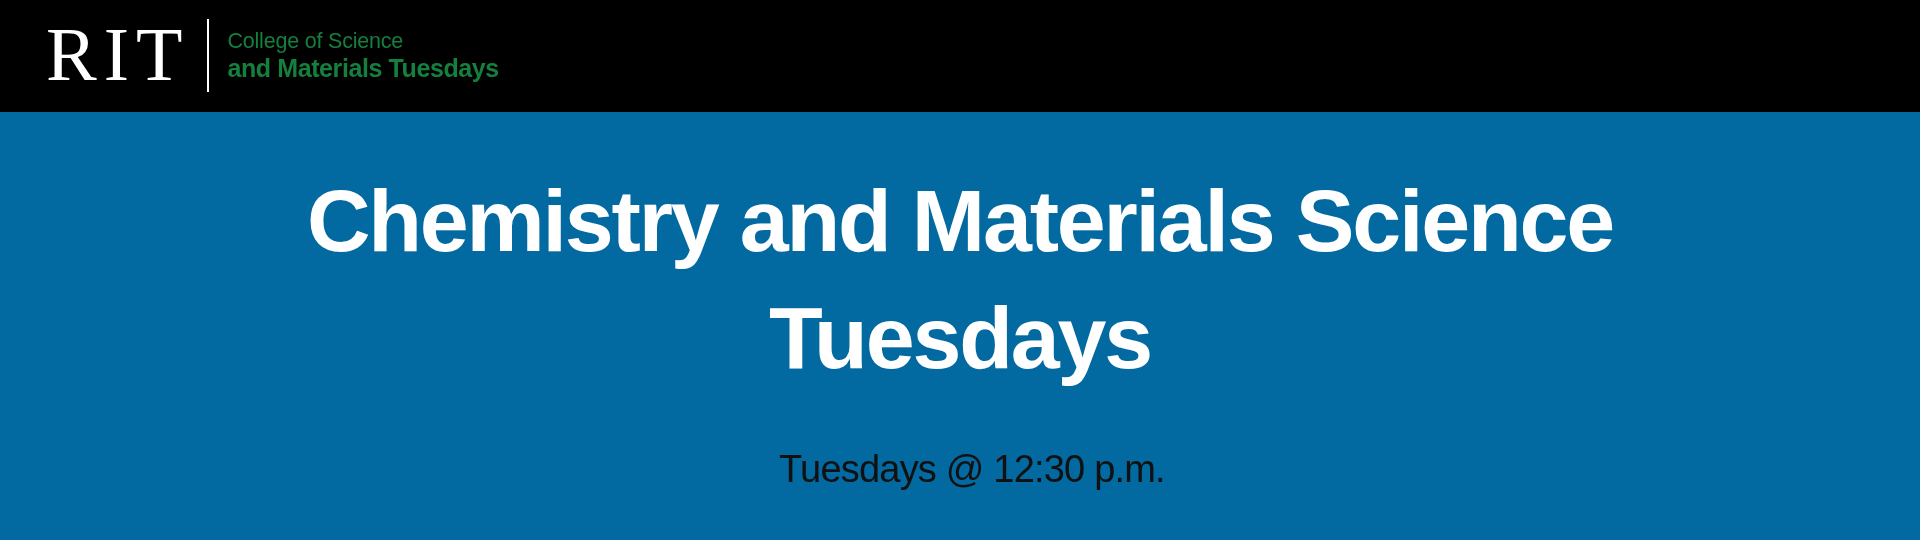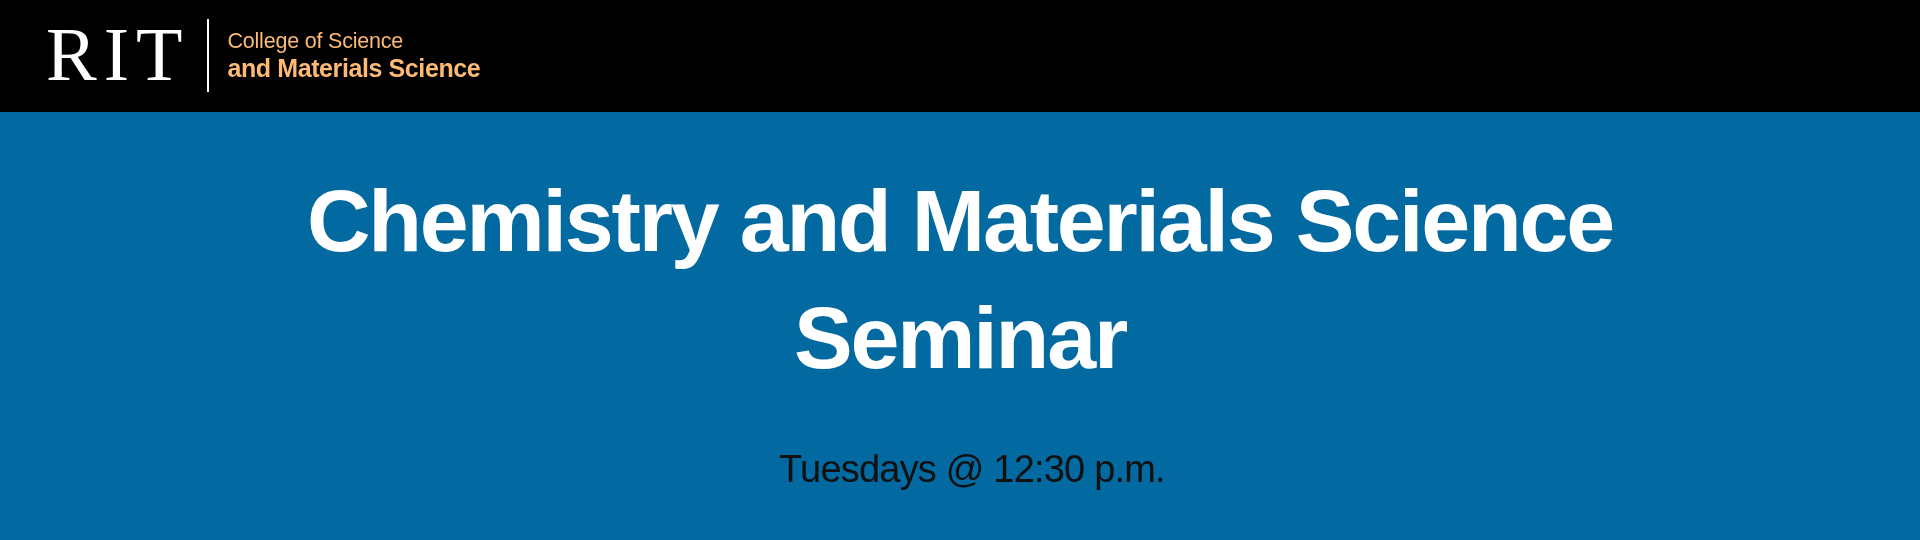--- a/index.html
+++ b/index.html
@@ -61,21 +61,21 @@
     background: #ffffff;
     margin: 0 18px 0 14px;
     flex: 0 0 auto;
     transform: translateY(-1px);
   }
 
   .lockup-text {
     display: flex;
     flex-direction: column;
     justify-content: flex-start;
-    color: #fdba74;
+    color: #15803d;
     white-space: nowrap;
     transform: translateY(-1px);
   }
 
   .lockup-college {
     font-size: 21.5px;
     line-height: 25px;
     font-weight: 400;
     letter-spacing: -0.2px;
   }
@@ -138,30 +138,30 @@
 
   <div class="header-bar">
     <div class="logo-lockup">
 
       <div class="rit-wordmark">RIT</div>
 
       <div class="lockup-divider"></div>
 
       <div class="lockup-text">
         <span class="lockup-college">College of Science</span>
-        <span class="lockup-school-2">and Materials Science</span>
+        <span class="lockup-school-2">and Materials Tuesdays</span>
       </div>
 
     </div>
   </div>
 
   <div class="green-panel">
 
     <h1 class="seminar-title">
       <span class="title-line">Chemistry and Materials Science</span>
-      <span class="title-line">Seminar</span>
+      <span class="title-line">Tuesdays</span>
     </h1>
 
     <p class="seminar-subtitle">Tuesdays @ 12:30 p.m.</p>
 
   </div>
 
 </div>
 
 </body></html>

